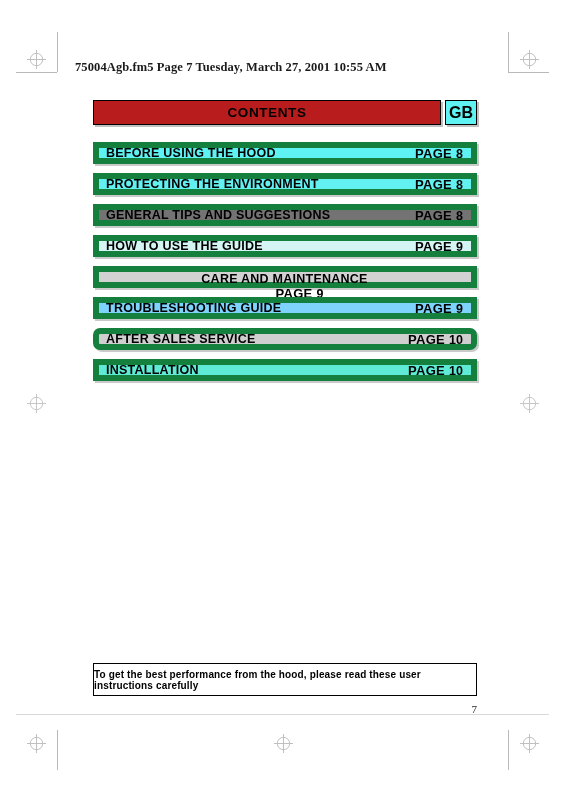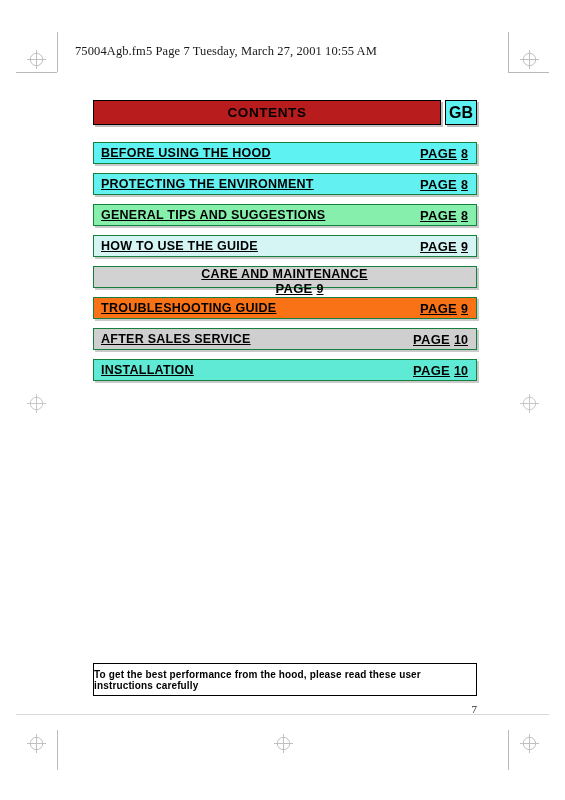--- a/index.html
+++ b/index.html
@@ -36,26 +36,27 @@
     position: absolute;
     background: #b9b9b9;
   }
   .croprule.h { height: 1px; }
   .croprule.v { width: 1px; }
 
   
   .doc-header {
     position: absolute;
     left: 75px;
-    top: 44px;
+    top: 60px;
     font-family: "Liberation Serif", serif;
     font-size: 12.5px;
     color: #1a1a1a;
     letter-spacing: .1px;
     white-space: nowrap;
+    font-weight: bold;
   }
 
   
   .contents {
     position: absolute;
     left: 93px;
     top: 100px;
     width: 384px;
   }
 
@@ -91,28 +92,27 @@
     align-items: center;
     justify-content: center;
     font-size: 16px;
     font-weight: bold;
     color: #000000;
   }
 
   .toc-row {
     position: relative;
     height: 22px;
-    border: 1px solid #15803d;
+    border: 6px solid #15803d;
     box-shadow: 2px 2px 0 rgba(150,150,150,.5);
     margin-bottom: 9px;
     display: flex;
     align-items: center;
     padding: 0 8px 0 7px;
     box-sizing: border-box;
-    text-decoration: underline;
   }
   .toc-label {
     font-size: 12.5px;
     font-weight: bold;
     color: #000000;
     letter-spacing: .25px;
     white-space: nowrap;
     flex: 1 1 auto;
   }
   .toc-page {
@@ -260,49 +260,49 @@
             <span class="toc-page-num">8</span>
           </div>
         </div>
         <div class="toc-row" style="background: rgb(99, 240, 240);">
           <div class="toc-label">PROTECTING THE ENVIRONMENT</div>
           <div class="toc-page">
             <span class="toc-page-word">PAGE</span>
             <span class="toc-page-num">8</span>
           </div>
         </div>
-        <div class="toc-row" style="background: #86efac;">
+        <div class="toc-row" style="background: #737373;">
           <div class="toc-label">GENERAL TIPS AND SUGGESTIONS</div>
           <div class="toc-page">
             <span class="toc-page-word">PAGE</span>
             <span class="toc-page-num">8</span>
           </div>
         </div>
         <div class="toc-row" style="background: rgb(213, 244, 244);">
           <div class="toc-label">HOW TO USE THE GUIDE</div>
           <div class="toc-page">
             <span class="toc-page-word">PAGE</span>
             <span class="toc-page-num">9</span>
           </div>
         </div>
         <div class="toc-row" style="background: rgb(210, 210, 210); flex-direction: column;">
           <div class="toc-label">CARE AND MAINTENANCE</div>
           <div class="toc-page">
             <span class="toc-page-word">PAGE</span>
             <span class="toc-page-num">9</span>
           </div>
         </div>
-        <div class="toc-row" style="background: #f97316;">
+        <div class="toc-row" style="background: #7dd3fc;">
           <div class="toc-label">TROUBLESHOOTING GUIDE</div>
           <div class="toc-page">
             <span class="toc-page-word">PAGE</span>
             <span class="toc-page-num">9</span>
           </div>
         </div>
-        <div class="toc-row" style="background: rgb(207, 207, 207);">
+        <div class="toc-row" style="background: rgb(207, 207, 207); border-radius: 7px;">
           <div class="toc-label">AFTER SALES SERVICE</div>
           <div class="toc-page">
             <span class="toc-page-word">PAGE</span>
             <span class="toc-page-num">10</span>
           </div>
         </div>
         <div class="toc-row" style="background: #5eead4;">
           <div class="toc-label">INSTALLATION</div>
           <div class="toc-page">
             <span class="toc-page-word">PAGE</span>

